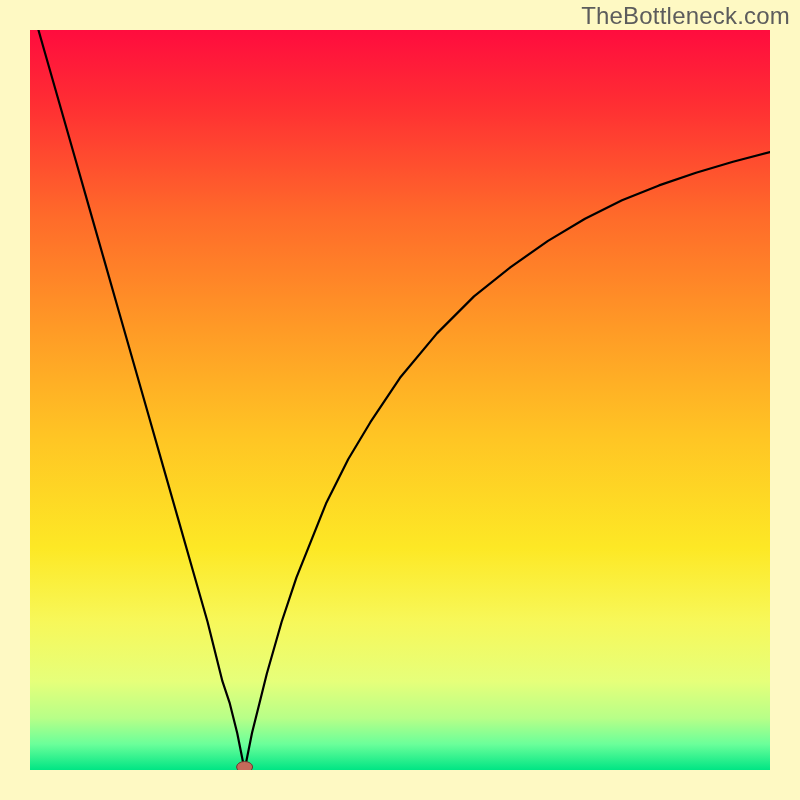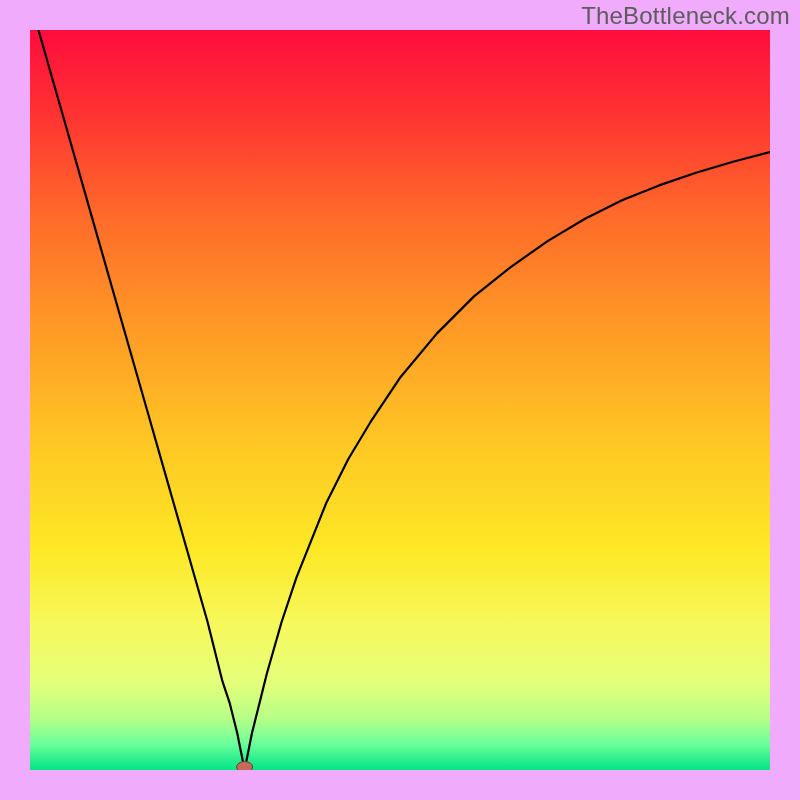--- a/index.html
+++ b/index.html
@@ -8,21 +8,21 @@
     width: 800px;
     height: 800px;
     overflow: hidden;
     background: #000;
     font-family: Arial, Helvetica, sans-serif;
   }
   .frame {
     position: relative;
     width: 800px;
     height: 800px;
-    background: #f0abfc;
+    background: #fef9c3;
   }
   .watermark {
     position: absolute;
     top: 2px;
     right: 10px;
     color: #5c5c5c;
     font-size: 24px;
     font-weight: 400;
     letter-spacing: 0.2px;
     z-index: 5;

